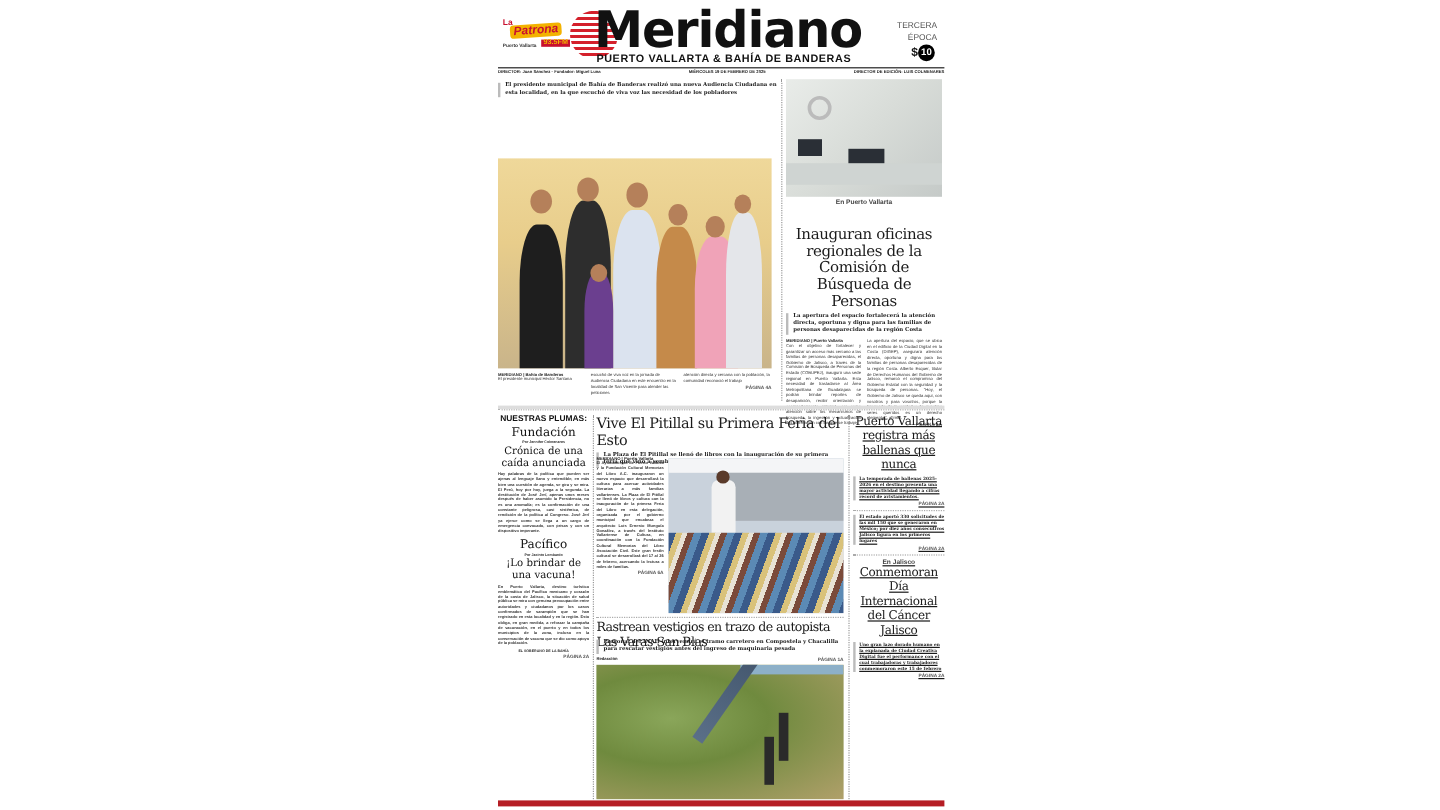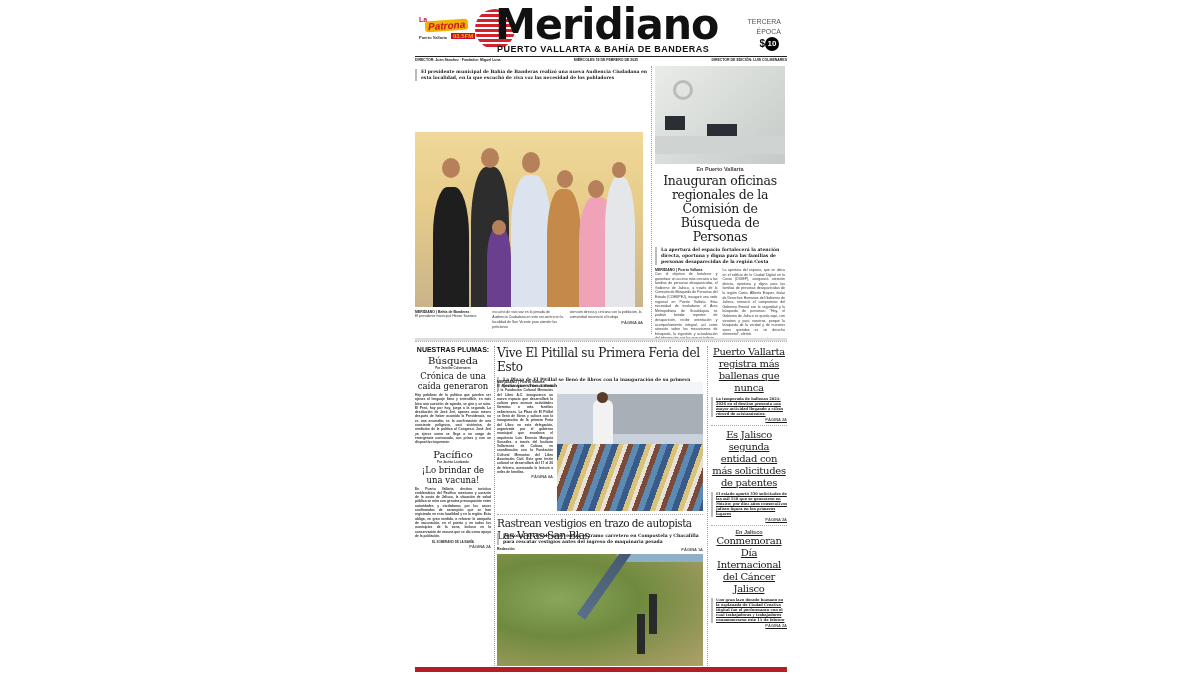--- a/index.html
+++ b/index.html
@@ -40,21 +40,21 @@
 
   .vsep { position: absolute; top: 62px; left: 236px; width: 0; height: 268px; border-left: 1px dotted #999; }
 
   
   .right-top { position: absolute; left: 240px; top: 62px; width: 130px; height: 268px; }
   .office-photo { width: 130px; height: 98px; background: linear-gradient(135deg, #e9ece9 0%, #d8dcd8 50%, #c5cac8 100%); position: relative; overflow: hidden; }
   .office-photo .logo-ring { position: absolute; left: 18px; top: 14px; width: 20px; height: 20px; border: 3px solid #bbb; border-radius: 50%; }
   .office-photo .desk { position: absolute; left: 0; bottom: 10px; width: 130px; height: 18px; background: #cfd4d2; }
   .office-photo .monitor { position: absolute; background: #2a2f36; }
   .kicker { font: bold 5.5px "Liberation Sans", sans-serif; color: #444; text-align: center; margin-top: 2px; }
-  .rt-headline { font: 12.5px "DejaVu Serif", serif; text-align: center; line-height: 14px; color: #1a1a1a; margin-top: 2px; letter-spacing: -0.3px; }
+  .rt-headline { font: 12.5px "DejaVu Serif", serif; text-align: center; line-height: 14px; color: #1a1a1a; margin-top: 16px; letter-spacing: -0.3px; }
   .cols2 { display: flex; gap: 5px; margin-top: 3px; font: 3.5px "Liberation Sans", sans-serif; color: #333; line-height: 4.6px; text-align: justify; }
   .cols2 > div { flex: 1; }
   .byline { font: bold 3.5px "Liberation Sans", sans-serif; color: #222; }
 
   .hsep { position: absolute; left: 0; top: 334px; width: 372px; height: 4px; border-top: 3px solid #ddd; border-bottom: 1px dotted #aaa; }
 
   
   .col-left { position: absolute; left: 0; top: 342px; width: 76px; height: 320px; }
   .pluma-head { font: bold 7px "Liberation Sans", sans-serif; text-align: center; color: #111; }
   .col-title { font: 10px "DejaVu Serif", serif; text-align: center; color: #111; margin-top: 2px; }
@@ -172,23 +172,23 @@
         <div>La apertura del espacio, que se ubica en el edificio de la Ciudad Digital en la Costa (DIGEP), asegurará atención directa, oportuna y digna para las familias de personas desaparecidas de la región Costa. Alberto Esquer, titular de Derechos Humanos del Gobierno de Jalisco, remarcó el compromiso del Gobierno Estatal con la seguridad y la búsqueda de personas. "Hoy, el Gobierno de Jalisco se queda aquí, con vosotros y para vosotros, porque la búsqueda de la verdad y de nuestros seres queridos es un derecho elemental", afirmó.</div>
         <div class="pagina">PÁGINA 3A</div>
       </div>
     </div>
   </div>
 
   <div class="hsep"></div>
 
   <div class="col-left">
     <div class="pluma-head">NUESTRAS PLUMAS:</div>
-    <div class="col-title">Búsqueda</div>
+    <div class="col-title">Fundación</div>
     <div class="col-by">Por Jennifer Colmenares</div>
-    <div class="col-head2">Crónica de una caída generaron</div>
+    <div class="col-head2">Crónica de una caída anunciada</div>
     <div class="col-text">Hay palabras de la política que pueden ser ajenas al lenguaje llano y entendible, en más bien una cuestión de agenda, se gira y se mira. El Perú, hoy por hoy, juega a la segunda. La destitución de José Jerí, apenas unos meses después de haber asumido la Presidencia, no es una anomalía; es la confirmación de una constante peligrosa, casi sistémica, de rendición de la política al Congreso. José Jerí ya ejerce como se llega a un cargo de emergencia convocado, con prisas y con un dispositivo imperante.</div>
     <div class="col-title" style="margin-top:4px">Pacífico</div>
     <div class="col-by">Por Jacinto Lombardo</div>
     <div class="col-head2">¡Lo brindar de una vacuna!</div>
     <div class="col-text">En Puerto Vallarta, destino turístico emblemático del Pacífico mexicano y corazón de la costa de Jalisco, la situación de salud pública se mira con genuina preocupación entre autoridades y ciudadanos por los casos confirmados de sarampión que se han registrado en esta localidad y en la región. Esto obliga, en gran medida, a reforzar la campaña de vacunación, en el puerto y en todos los municipios de la zona, incluso en la conservación de vacuna que se dio como apoyo de la población.</div>
     <div class="col-by" style="margin-top:2px">EL SOBERANO DE LA BAHÍA</div>
     <div class="pagina">PÁGINA 2A</div>
   </div>
 
   <div class="vsep2"></div>
@@ -225,21 +225,20 @@
     </div>
   </div>
 
   <div class="vsep3"></div>
 
   <div class="col-right">
     <div class="r-headline">Puerto Vallarta registra más ballenas que nunca</div>
     <div class="r-sum">La temporada de ballenas 2025-2026 en el destino presenta una mayor actividad llegando a cifras récord de avistamientos.</div>
     <div class="pagina">PÁGINA 2A</div>
     <div class="r-sep"></div>
-    <div class="r-headline">Es Jalisco segunda entidad con más solicitudes de patentes</div>
     <div class="r-sum">El estado aportó 330 solicitudes de las mil 150 que se generaron en México; por diez años consecutivos Jalisco figura en los primeros lugares</div>
     <div class="pagina">PÁGINA 2A</div>
     <div class="r-sep"></div>
     <div class="kicker">En Jalisco</div>
     <div class="r-headline">Conmemoran Día Internacional del Cáncer Jalisco</div>
     <div class="r-sum">Uno gran lazo dorado humano en la explanada de Ciudad Creativa Digital fue el performance con el cual trabajadoras y trabajadores conmemoraron este 15 de febrero</div>
     <div class="pagina">PÁGINA 2A</div>
   </div>
 
   <div class="red-bar"></div>

